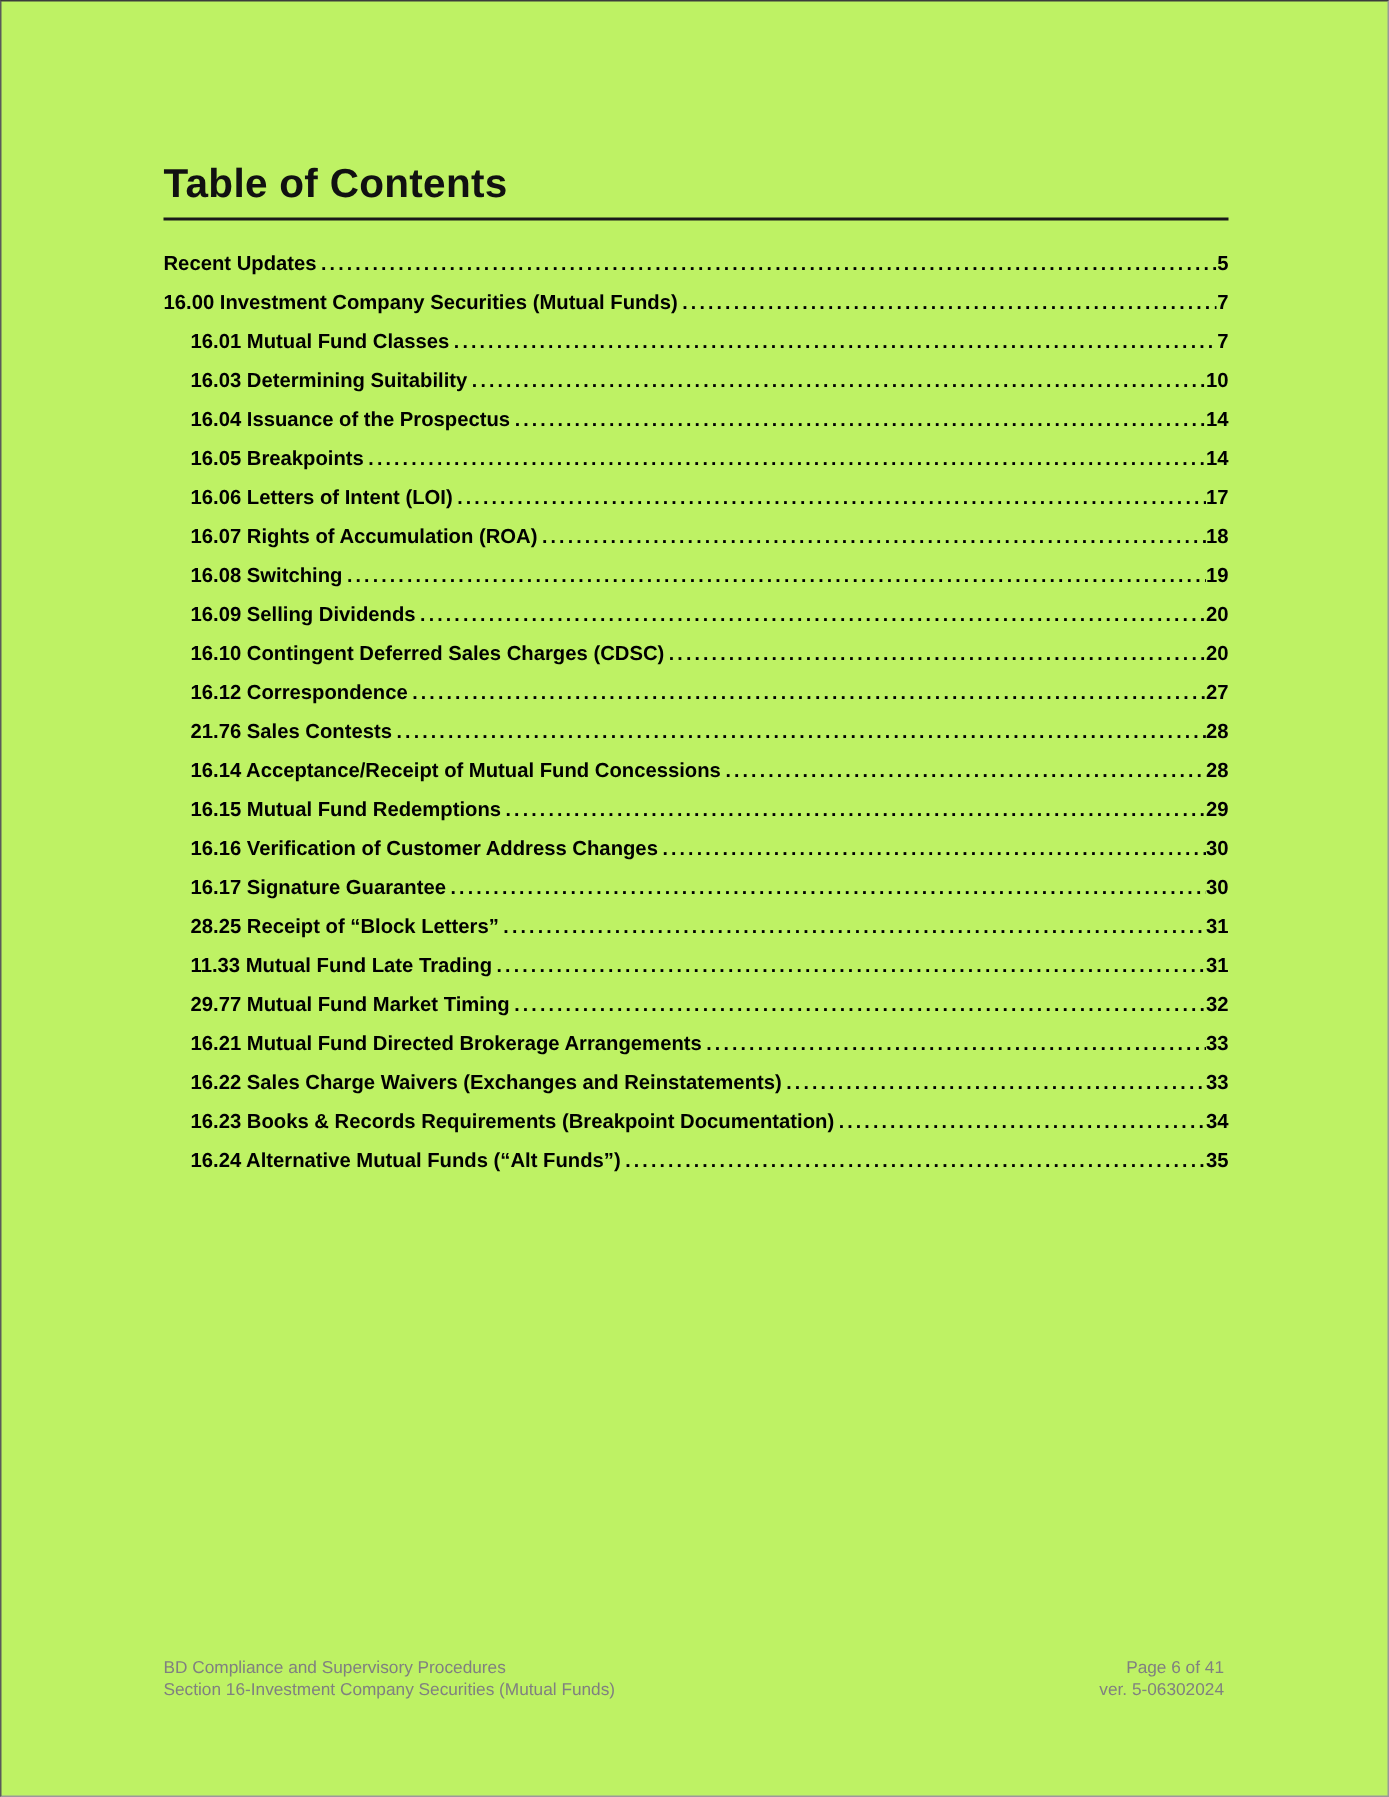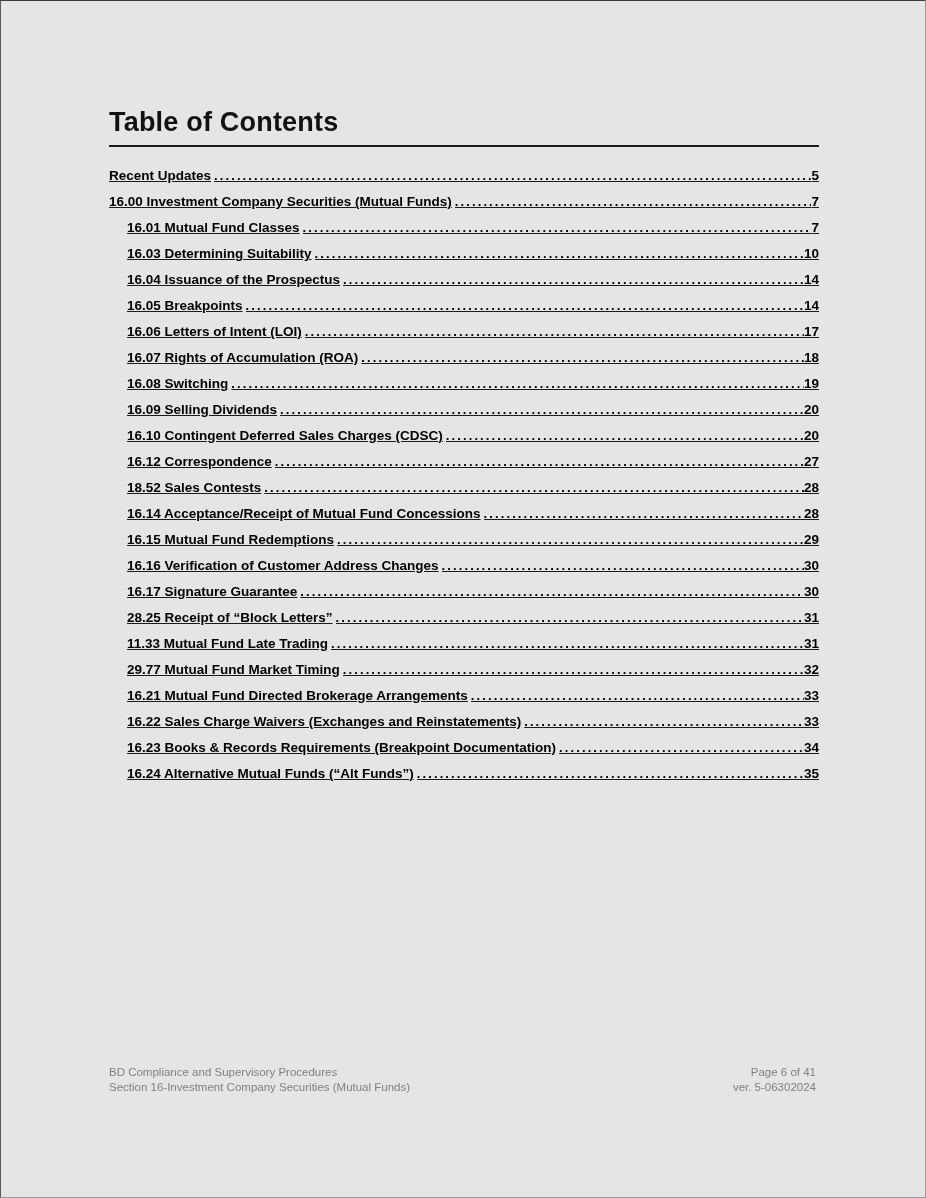--- a/index.html
+++ b/index.html
@@ -7,21 +7,21 @@
   body {
     width: 926px;
     height: 1198px;
     font-family: "Liberation Sans", "DejaVu Sans", sans-serif;
     color: #1a1a1a;
   }
   .page {
     position: relative;
     width: 926px;
     height: 1198px;
-    background: #e5e5e5;
+    background: #bef264;
     border: 1px solid #9a9a9a;
     border-top-color: #3c3c3c;
     border-left-color: #5a5a5a;
     overflow: hidden;
   }
   .content {
     position: absolute;
     left: 108px;
     top: 103px;
     width: 710px;
@@ -30,21 +30,20 @@
     font-size: 27px;
     font-weight: 600;
     letter-spacing: 0.2px;
     color: #111111;
     line-height: 36px;
     padding-bottom: 5px;
     border-bottom: 2px solid #1a1a1a;
   }
   .toc {
     margin-top: 16px;
-    text-decoration: underline;
   }
   .toc-row {
     display: flex;
     align-items: baseline;
     height: 26px;
     line-height: 26px;
     font-size: 13.5px;
     font-weight: bold;
     color: #000000;
     cursor: pointer;
@@ -69,21 +68,21 @@
     color: #000000;
   }
   .toc-page {
     flex: 0 0 auto;
     white-space: nowrap;
   }
   .footer {
     position: absolute;
     left: 108px;
     right: 109px;
-    top: 1064px;
+    top: 1104px;
     display: flex;
     justify-content: space-between;
     font-size: 11.5px;
     line-height: 14.5px;
     color: #808080;
   }
   .footer-left { text-align: left; }
   .footer-right { text-align: right; }
 </style>
 </head>
@@ -163,21 +162,21 @@
   </div>
 
 
   <div class="toc-row indent">
     <span class="toc-label">16.12 Correspondence</span>
     <span class="toc-leader"></span>
     <span class="toc-page">27</span>
   </div>
 
   <div class="toc-row indent">
-    <span class="toc-label">18.52 Sales Contests</span>
+    <span class="toc-label">21.76 Sales Contests</span>
     <span class="toc-leader"></span>
     <span class="toc-page">28</span>
   </div>
 
   <div class="toc-row indent">
     <span class="toc-label">16.14 Acceptance/Receipt of Mutual Fund Concessions</span>
     <span class="toc-leader"></span>
     <span class="toc-page">28</span>
   </div>
 

